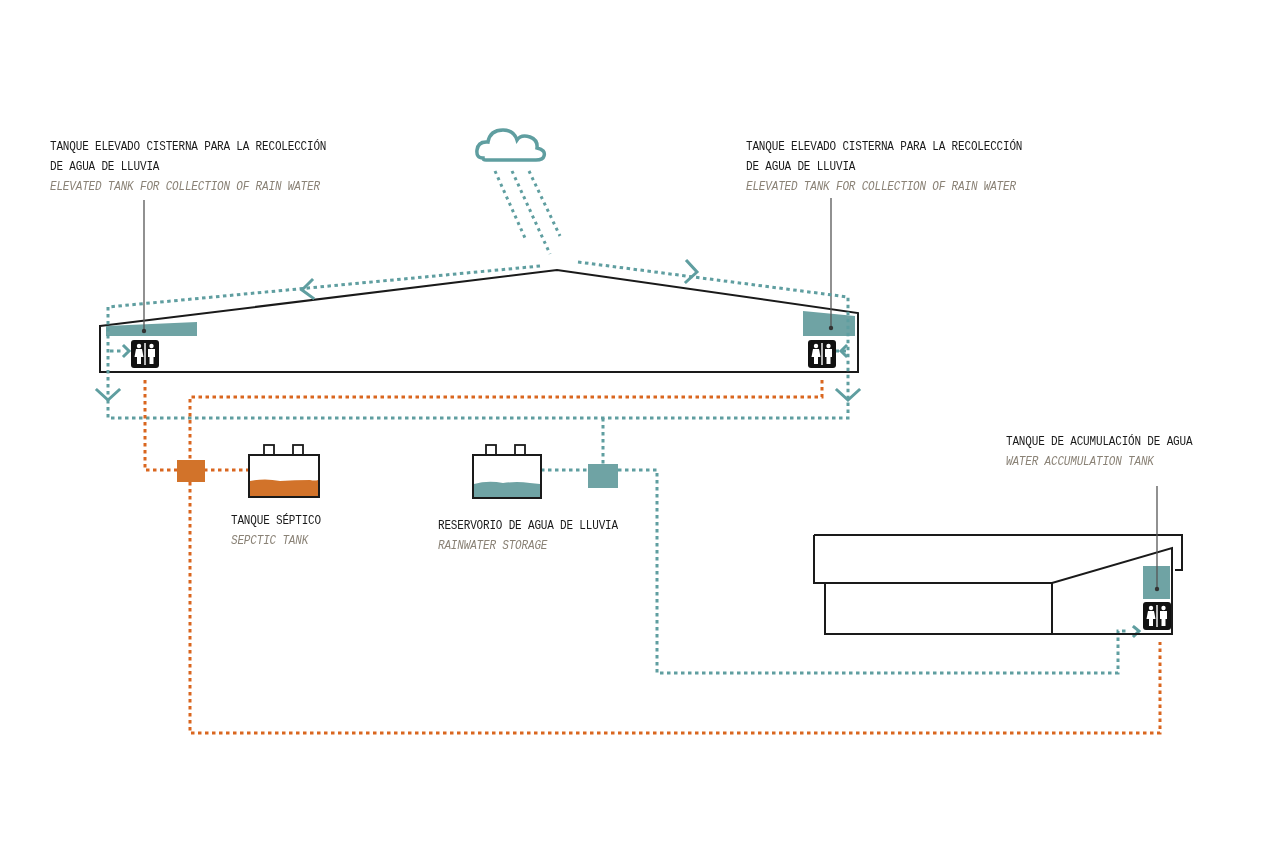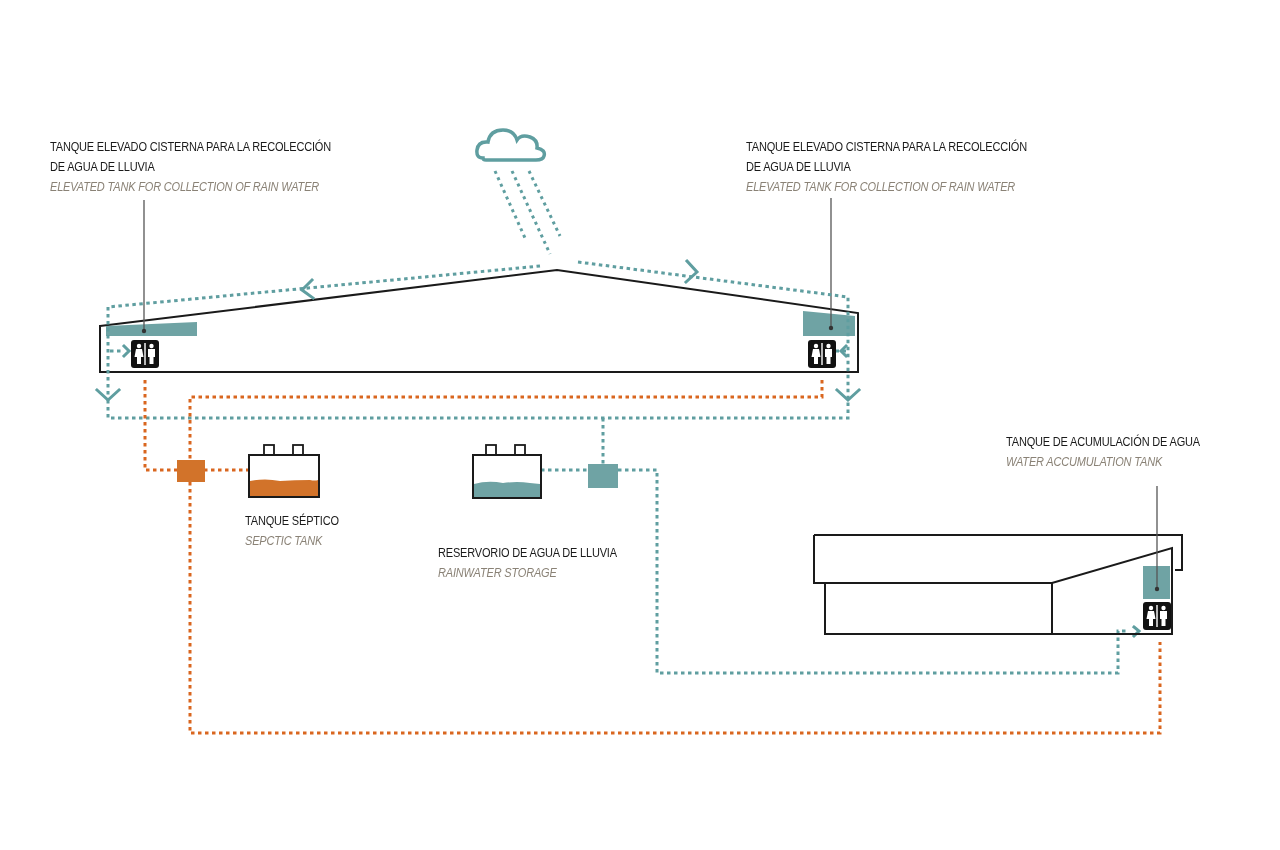--- a/index.html
+++ b/index.html
@@ -1,18 +1,18 @@
 <!DOCTYPE html>
 <html><head>
 <meta charset="utf-8">
 <style>
   html, body { margin: 0; padding: 0; background: #ffffff; }
   body { width: 1280px; height: 850px; position: relative; overflow: hidden; font-family: "Liberation Sans", sans-serif; }
   svg#diagram { position: absolute; left: 0; top: 0; }
-  .lbl { position: absolute; font-family: Liberation Sans, sans-serif; font-stretch: condensed; letter-spacing: -0.2px; }
+  .lbl { position: absolute; font-family: Liberation Mono, monospace; font-stretch: condensed; letter-spacing: -0.2px; }
   .es { color: #1a1a1a; font-size: 12.5px; line-height: 20px; text-transform: uppercase; transform: scaleX(0.88); transform-origin: left top; white-space: nowrap; }
   .en { color: #8a8276; font-size: 12.5px; line-height: 20px; font-style: italic; text-transform: uppercase; transform: scaleX(0.88); transform-origin: left top; white-space: nowrap; }
 </style>
 </head>
 <body>
 
 <svg id="diagram" width="1280" height="850" viewBox="0 0 1280 850" xmlns="http://www.w3.org/2000/svg">
   <defs>
     <g id="restroom">
       <rect x="0" y="0" width="28" height="28" rx="3" fill="#111"></rect>
@@ -120,26 +120,26 @@
   <div class="es">DE AGUA DE LLUVIA</div>
   <div class="en">ELEVATED TANK FOR COLLECTION OF RAIN WATER</div>
 </div>
 
 <div class="lbl" style="left:746px; top:137px;">
   <div class="es">TANQUE ELEVADO CISTERNA PARA LA RECOLECCIÓN</div>
   <div class="es">DE AGUA DE LLUVIA</div>
   <div class="en">ELEVATED TANK FOR COLLECTION OF RAIN WATER</div>
 </div>
 
-<div class="lbl" style="left:245px; top:511px;">
+<div class="lbl" style="left:231px; top:511px;">
   <div class="es">TANQUE SÉPTICO</div>
   <div class="en">SEPCTIC TANK</div>
 </div>
 
-<div class="lbl" style="left:438px; top:516px;margin-top:27px;">
+<div class="lbl" style="left:438px; top:516px;">
   <div class="es">RESERVORIO DE AGUA DE LLUVIA</div>
   <div class="en">RAINWATER STORAGE</div>
 </div>
 
 <div class="lbl" style="left:1006px; top:432px;">
   <div class="es">TANQUE DE ACUMULACIÓN DE AGUA</div>
   <div class="en">WATER ACCUMULATION TANK</div>
 </div>
 
 </body></html>

